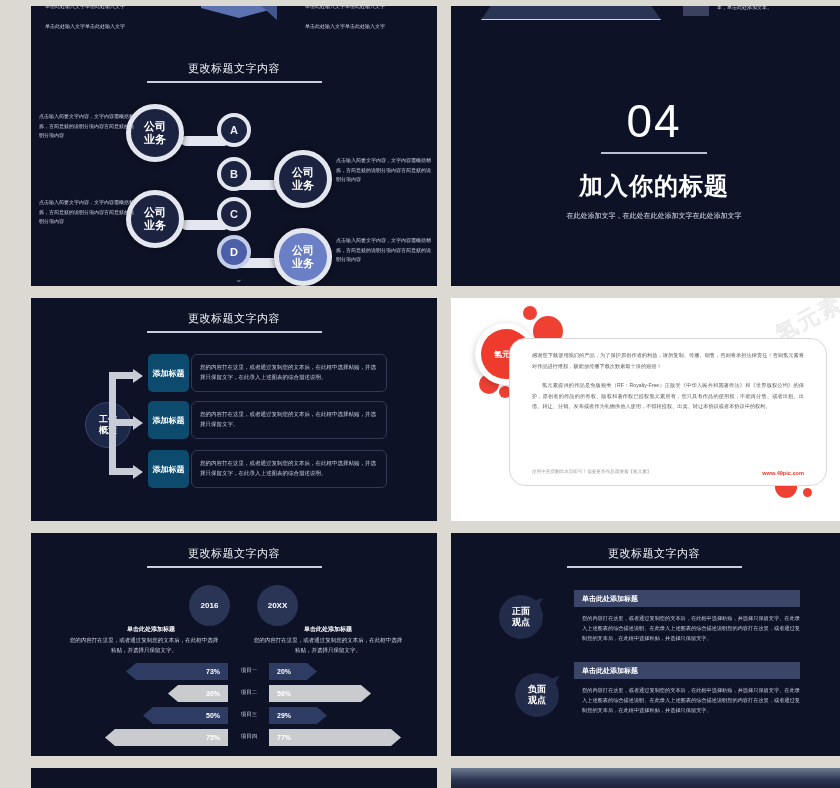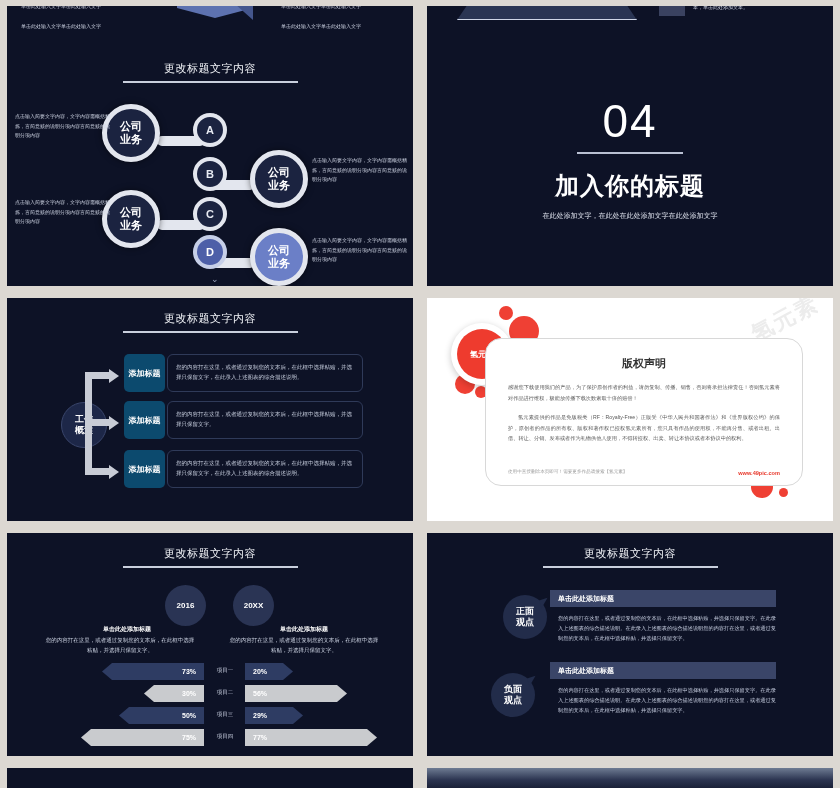--- a/index.html
+++ b/index.html
@@ -9,21 +9,21 @@
     font-family:"Liberation Sans","DejaVu Sans",sans-serif;
     overflow:hidden;
     position:relative;
   }
   .grid {
     position:absolute; left:0; top:0; width:840px; height:788px;
     display:grid;
     grid-template-columns:420px 420px;
     grid-auto-rows:auto;
   }
-  .cell { padding:6px 7px 6px 7px; }
+  .cell { padding:6px 7px 6px 7px;margin-left:24px; }
   .slide {
     position:relative; width:406px; height:100%;
     background:#0d1226; overflow:hidden;
   }
   .slide.light { background:#ffffff; }
   
   .s-title {
     text-align:center; color:#f2f4f8; font-size:11px; letter-spacing:.5px;
     padding-top:13px; font-weight:400;
   }
@@ -314,21 +314,20 @@
       <div class="dot" style="left:28px;top:76px;width:20px;height:20px;"></div>
       <div class="dot" style="left:48px;top:88px;width:12px;height:12px;"></div>
       <div class="dot" style="left:324px;top:178px;width:22px;height:22px;"></div>
       <div class="dot" style="left:352px;top:190px;width:9px;height:9px;"></div>
 
       <div class="logo-ring">
         <i>氢元素</i>
       </div>
 
       <div class="cp-card">
-        <div class="cp-h">版权声明</div>
         <div class="cp-p">感谢您下载使用我们的产品，为了保护原创作者的利益，请勿复制、传播、销售，否则将承担法律责任！否则氢元素将对作品进行维权，极能放传播下载次数索取十倍的赔偿！</div>
         <div class="cp-p ind">氢元素提供的作品是免版税类（RF：Royalty-Free）正版受《中华人民共和国著作法》和《世界版权公约》的保护，原创者的作品的所有权、版权和著作权已授权氢元素所有，您只具有作品的使用权，不能再分售、或者出租、出借、转让、分销、发布或者作为礼物供他人使用，不得转授权、出卖、转让本协议或者本协议中的权利。</div>
         <div class="cp-foot">使用中直接删除本页即可！需要更多作品请搜索【氢元素】</div>
         <div class="cp-url">www.49pic.com</div>
       </div>
     </div>
   </div>
 
   <div class="cell r4">
     <div class="slide">
@@ -382,21 +381,21 @@
         <span style="color:#fff">77%</span>
       </div>
     </div>
   </div>
 
   <div class="cell r4">
     <div class="slide">
       <div class="s-title">更改标题文字内容</div>
       <div class="s-rule"></div>
 
-      <div class="bub" style="left:76px;top:62px;">
+      <div class="bub" style="left:48px;top:62px;">
         <span>正面</span>
         <span>观点</span>
       </div>
       <div class="ohead" style="left:123px;top:57px;">单击此处添加标题</div>
       <div class="obody" style="left:123px;top:80px;">您的内容打在这里，或者通过复制您的文本后，在此框中选择粘贴，并选择只保留文字。在此录入上述图表的综合描述说明。在此录入上述图表的综合描述说明您的内容打在这里，或者通过复制您的文本后，在此框中选择粘贴，并选择只保留文字。</div>
 
       <div class="bub" style="left:64px;top:140px;">
         <span>负面</span>
         <span>观点</span>
       </div>

